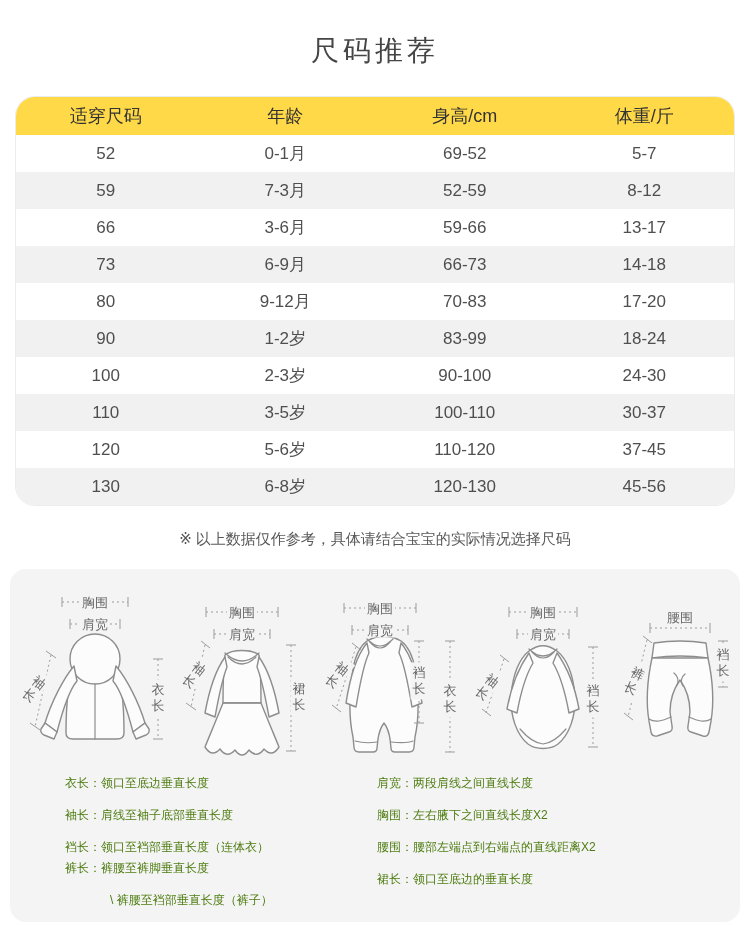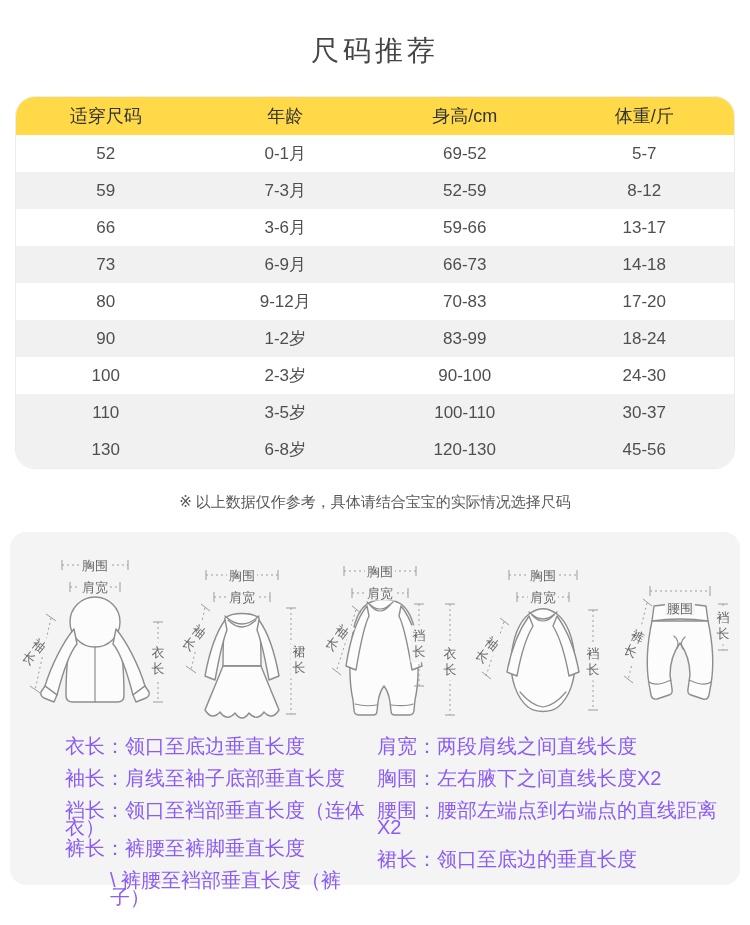--- a/index.html
+++ b/index.html
@@ -42,21 +42,21 @@
   .rot38 { transform:translate(-50%,-50%) rotate(38deg); }
   .rot25 { transform:translate(-50%,-50%) rotate(25deg); }
   .garment { fill:#fcfcfd; stroke:#8d8d8d; stroke-width:1.4; stroke-linejoin:round; stroke-linecap:round; }
   .gline { fill:none; stroke:#8d8d8d; stroke-width:1.2; stroke-linecap:round; }
   .mline { fill:none; stroke:#9c9c9c; stroke-width:1; stroke-dasharray:2 3; }
   .tick { fill:none; stroke:#9c9c9c; stroke-width:1; }
   
   .defs { display:flex; margin-top:6px; padding:0 20px 0 55px; }
   .defcol-left { width:312px; }
   .defcol-right { flex:1; }
-  .def { font-size:20px; line-height:17px; color:#8b5cf6; margin-bottom:15px; }
+  .def { font-size:12px; line-height:17px; color:#4d7c0f; margin-bottom:15px; }
   .def.mb4 { margin-bottom:4px; }
   .def.cont { margin-left:45px; }
 </style>
 </head>
 <body>
 
 <div class="page">
 
   <div class="title-row">
     <span class="tdash"></span>
@@ -115,20 +115,26 @@
           <td>100</td>
           <td>2-3岁</td>
           <td>90-100</td>
           <td>24-30</td>
         </tr>
         <tr class="alt">
           <td>110</td>
           <td>3-5岁</td>
           <td>100-110</td>
           <td>30-37</td>
+        </tr>
+        <tr>
+          <td>120</td>
+          <td>5-6岁</td>
+          <td>110-120</td>
+          <td>37-45</td>
         </tr>
         <tr class="alt">
           <td>130</td>
           <td>6-8岁</td>
           <td>120-130</td>
           <td>45-56</td>
         </tr>
       </tbody>
     </table>
   </div>
@@ -241,21 +247,21 @@
           <path class="tick" d="M30,42 V52 M90,42 V52"></path>
           <path class="garment" d="M34,62 Q60,58 86,62 L88,77 Q60,73 32,77 Z"></path>
           <path class="garment" d="M32,77 C27,100 26,122 29,140 L31,151 Q32,156 37,155 L49,151 Q53,150 52,145 L50,131 C50,118 55,106 60,99 C65,106 70,118 70,131 L68,145 Q67,150 71,151 L83,155 Q88,156 89,151 L91,140 C94,122 93,100 88,77 Z"></path>
           <path class="gline" d="M29,138 C35,142 42,140 51,136 M69,136 C78,140 85,142 91,138"></path>
           <path class="gline" d="M54,92 Q60,97 57,104 M65,93 Q59,98 63,105"></path>
           <path class="mline" d="M27,59 L8,136"></path>
           <path class="tick" d="M23,55 L32,62 M4,132 L13,139"></path>
           <path class="mline" d="M103,60 V106"></path>
           <path class="tick" d="M98,60 H108 M98,106 H108"></path>
         </svg>
-        <span class="dlabel" style="left:60px;top:64px">腰围</span>
+        <span class="dlabel" style="left:60px;top:36px">腰围</span>
         <span class="dlabel vlabel rot25" style="left:14px;top:100px">裤长</span>
         <span class="dlabel vlabel" style="left:103px;top:82px">裆长</span>
       </div>
 
     </div>
 
     <div class="defs">
       <div class="defcol-left">
         <div class="def">衣长：领口至底边垂直长度</div>
         <div class="def">袖长：肩线至袖子底部垂直长度</div>

